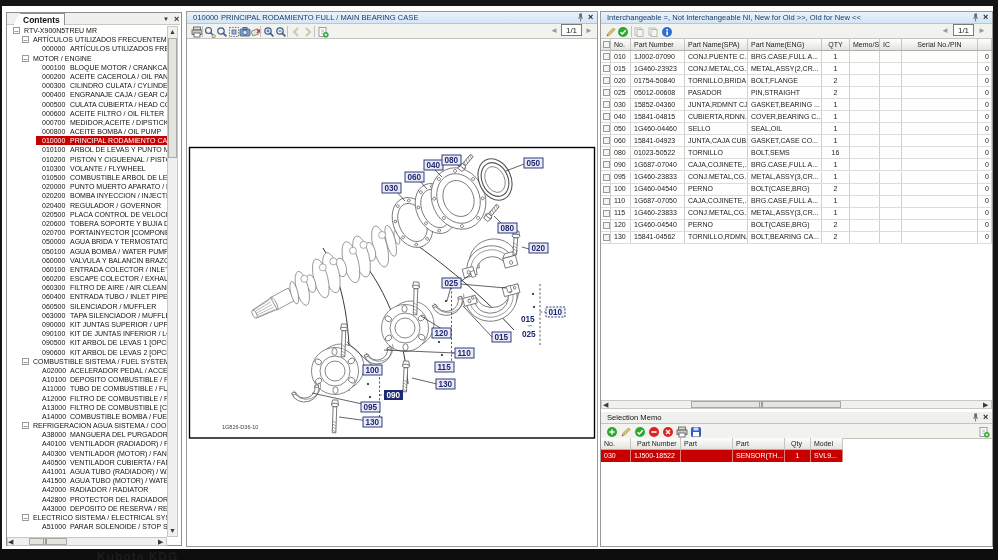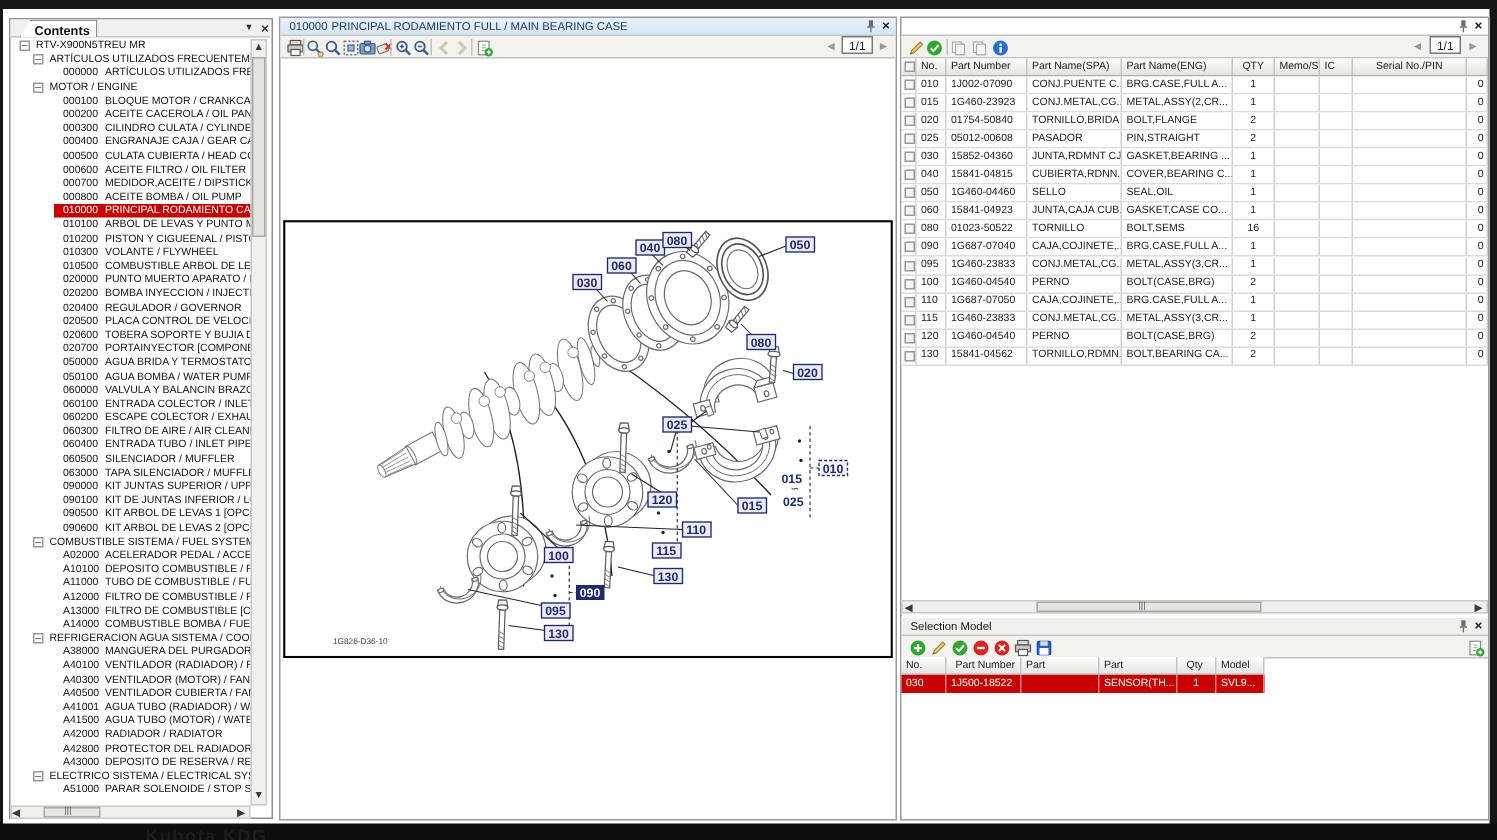--- a/index.html
+++ b/index.html
@@ -447,20 +447,21 @@
       <text x="362.5" y="409" font-size="8.2" font-weight="bold" fill="#1c2a6e" font-family="Liberation Sans">095</text>
 <rect x="362" y="416" width="19" height="10" fill="#eceaf6" stroke="#1c2a6e" stroke-width="0.9"></rect>
       <text x="364.5" y="424" font-size="8.2" font-weight="bold" fill="#1c2a6e" font-family="Liberation Sans">130</text>
 <text x="520" y="321" font-size="8.2" font-weight="bold" fill="#1c2a6e" font-family="Liberation Sans">015</text>
 <text x="521" y="336" font-size="8.2" font-weight="bold" fill="#1c2a6e" font-family="Liberation Sans">025</text>
 <text x="526" y="327" font-size="7" fill="#1c2a6e" font-family="Liberation Sans">∽</text>
     </svg>
 </div>
 
 <div class="abs panel" id="right" style="left:600px;top:11px;width:393px;height:536px;">
+ <div class="tbar">Interchangeable =, Not Interchangeable NI, New for Old &gt;&gt;, Old for New &lt;&lt;</div>
  <div class="pin" style="left:371px;"><svg width="7" height="9" viewBox="0 0 7 9">
         <rect x="2.2" y="0.5" width="2.8" height="4" fill="#6b6b6b"></rect>
         <rect x="1.2" y="4.5" width="4.8" height="1" fill="#6b6b6b"></rect>
         <line x1="3.6" y1="5.5" x2="3.6" y2="8.5" stroke="#6b6b6b" stroke-width="0.9"></line>
       </svg></div>
  <div class="cls" style="left:382px;">×</div>
  <div class="toolbar" style="top:11px;" id="r-tools">
       <svg class="ic" style="left:4px;" width="11" height="11" viewBox="0 0 12 12">
         <path d="M2 10 L3 7.5 L8.5 2 L10 3.5 L4.5 9 Z" fill="#e8c86a" stroke="#8a7a3a" stroke-width="0.7"></path>
         <path d="M2 10 L3.2 9.7 L2.4 8.9 Z" fill="#555"></path>
@@ -710,21 +711,21 @@
         <div class="cb"></div>
       </div>
 </div>
 
  <div class="abs sb" style="left:0px;top:388px;width:391px;height:9px;"></div>
  <div class="abs arr" style="left:2px;top:389px;">◀</div>
  <div class="abs arr" style="left:382px;top:389px;">▶</div>
  <div class="abs sbthumb" style="left:90px;top:389px;width:150px;height:7px;"></div>
  <div class="abs" style="left:158px;top:389px;font-size:6px;color:#555;">|||</div>
 
- <div class="abs tbar tbar-gray" style="top:400px;height:11px;">Selection Model</div>
+ <div class="abs tbar tbar-gray" style="top:400px;height:11px;">Selection Memo</div>
  <div class="pin" style="left:371px;top:401px;"><svg width="7" height="9" viewBox="0 0 7 9">
         <rect x="2.2" y="0.5" width="2.8" height="4" fill="#6b6b6b"></rect>
         <rect x="1.2" y="4.5" width="4.8" height="1" fill="#6b6b6b"></rect>
         <line x1="3.6" y1="5.5" x2="3.6" y2="8.5" stroke="#6b6b6b" stroke-width="0.9"></line>
       </svg></div>
  <div class="cls" style="left:382px;top:400px;">×</div>
  <div class="toolbar" style="top:411px;" id="s-tools">
       <svg class="ic" style="left:5px;" width="11" height="11" viewBox="0 0 12 12">
         <circle cx="6" cy="6" r="5" fill="#2fa832"></circle>
         <path d="M3.4 6 h5.2 M6 3.4 v5.2" stroke="#fff" stroke-width="1.5"></path>

